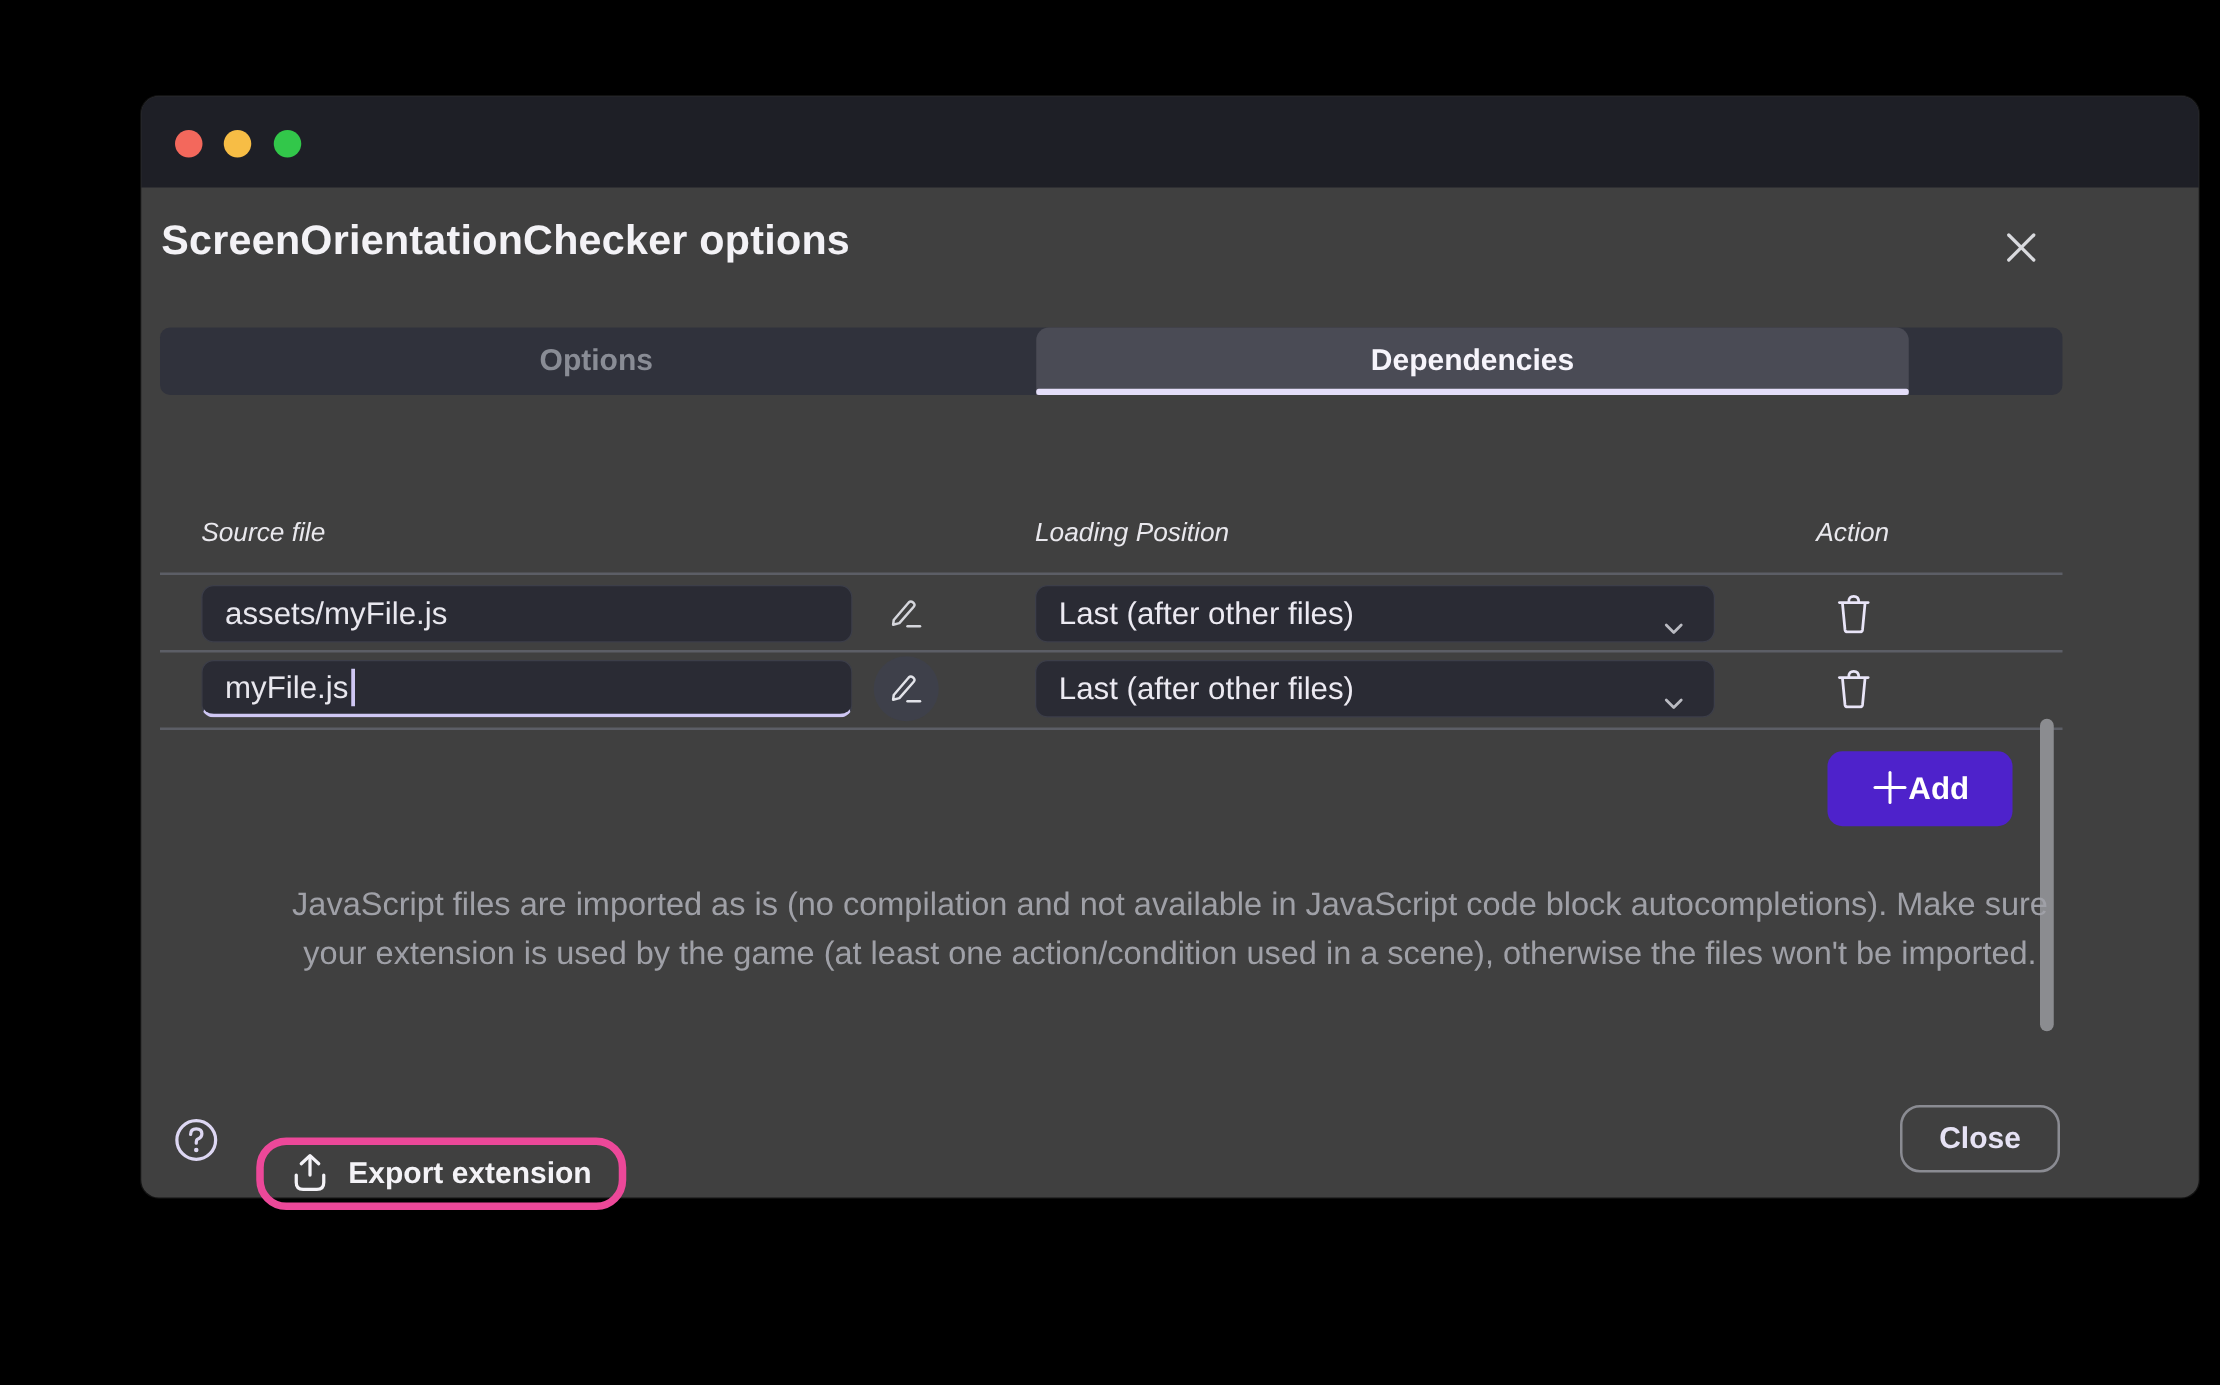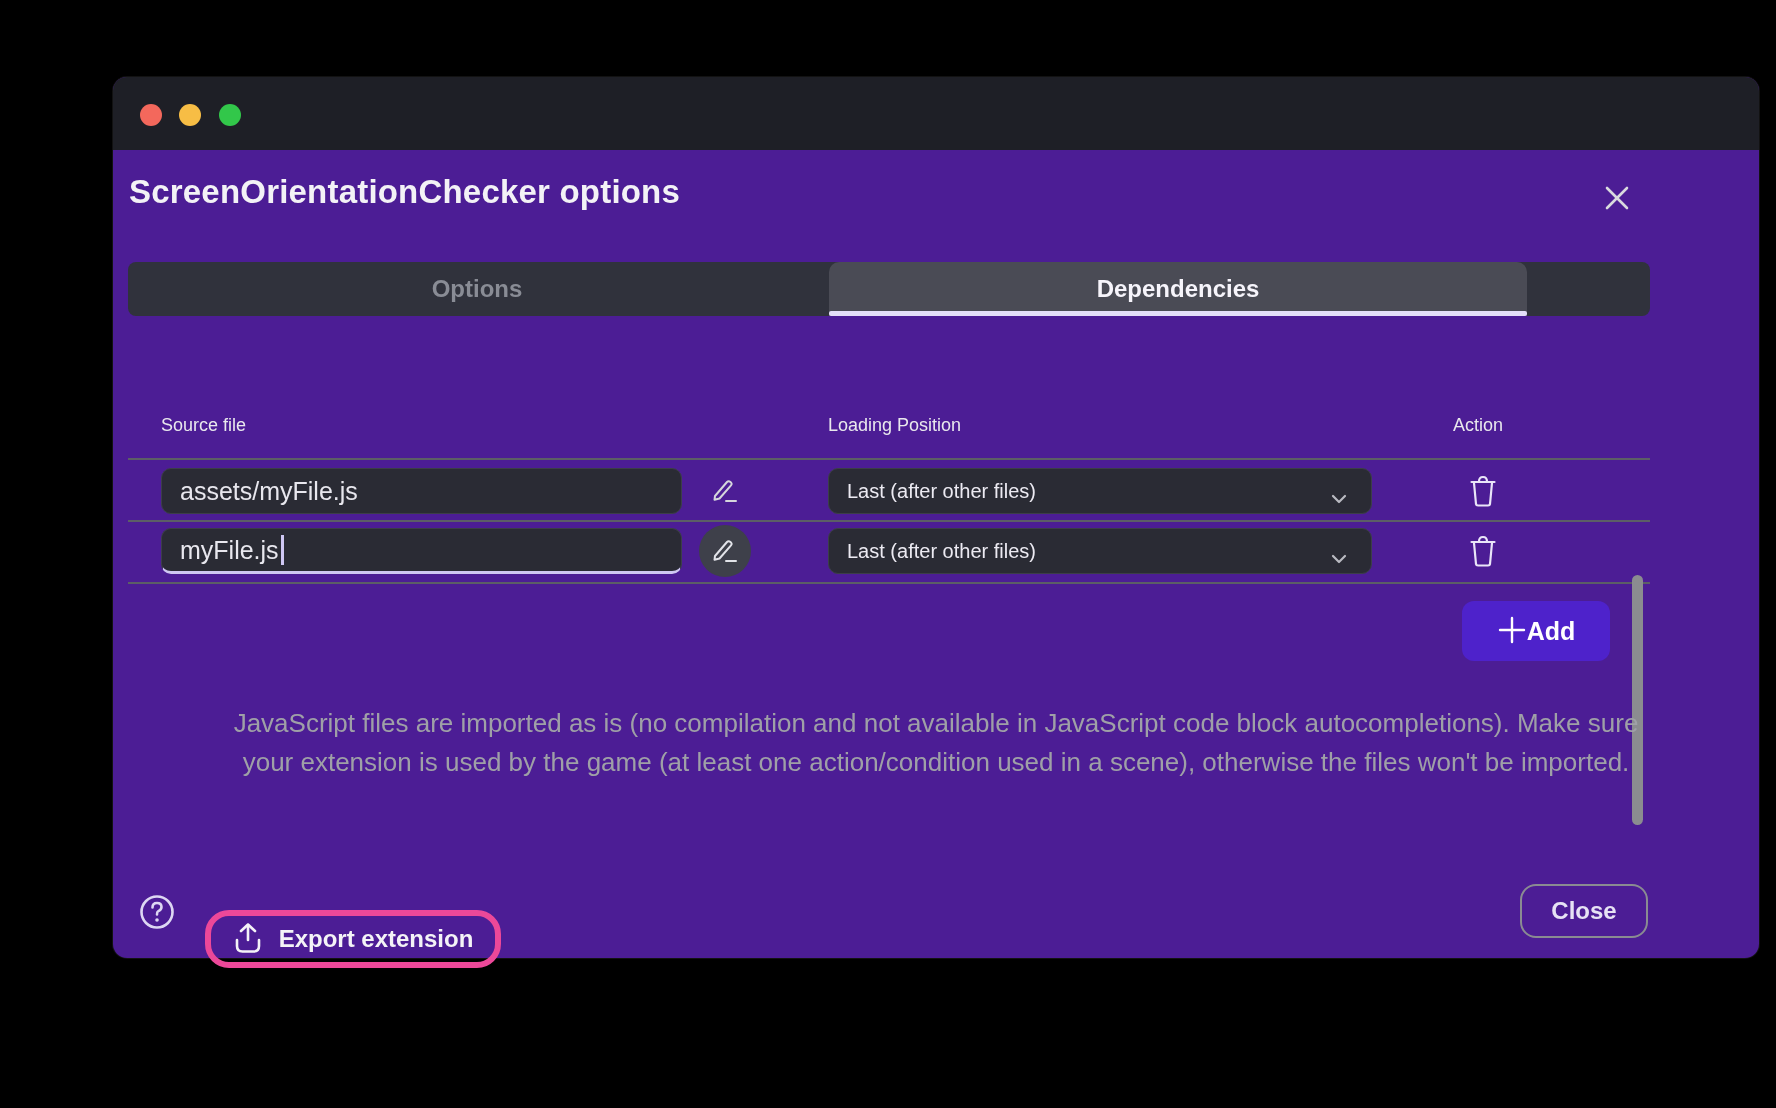--- a/index.html
+++ b/index.html
@@ -2,21 +2,21 @@
 <html><head>
 <meta charset="utf-8">
 <style>
   * { margin:0; padding:0; box-sizing:border-box; }
   html,body { background:#000; }
   body { font-family:"Liberation Sans", sans-serif; }
   .stage { position:relative; width:1776px; height:1108px; background:#000; overflow:hidden; }
 
   .window {
     position:absolute; left:113px; top:77px; width:1646px; height:881px;
-    background:#4c1d95; border-radius:14px;
+    background:#404040; border-radius:14px;
     box-shadow:0 0 0 1px rgba(255,255,255,0.07), 0 30px 80px 20px rgba(0,0,0,0.9);
   }
 
   
   .titlebar { position:absolute; left:0; top:0; width:100%; height:73px; background:#1e1f26; border-radius:14px 14px 0 0; }
   .light { position:absolute; top:27px; width:22px; height:22px; border-radius:50%; }
   .light.red    { left:27px;  background:#f3685c; }
   .light.yellow { left:66px;  background:#f7bd45; }
   .light.green  { left:106px; background:#32c74a; }
 
@@ -29,21 +29,21 @@
   .tab-options { left:0; width:698px; }
   .tab-deps { left:701px; width:698px; background:#4a4b55; border-radius:10px 10px 0 0; }
   .tab-label { font-size:24px; font-weight:bold; }
   .tab-options .tab-label { color:#898c95; }
   .tab-deps .tab-label { color:#f6f4fb; }
   .tab-underline { position:absolute; left:0; bottom:0; width:100%; height:5px; background:#e4def9; border-radius:2px; }
 
   
   .heading { position:absolute; left:16px; top:262px; font-size:28px; font-weight:bold; color:#f2f1f5; }
 
-  .col-header { position:absolute; top:338px; font-size:18px; color:#e9e8ed; }
+  .col-header { position:absolute; top:338px; font-size:21px; color:#e9e8ed;font-style:italic; }
   .col-source   { left:48px; }
   .col-position { left:715px; }
   .col-action   { left:1340px; }
 
   .divider { position:absolute; left:15px; width:1522px; height:2px; background:#5c5e66; }
   .divider.d1 { top:381px; }
   .divider.d2 { top:443px; }
   .divider.d3 { top:505px; }
 
   
@@ -58,21 +58,21 @@
   .caret { display:inline-block; width:3px; height:30px; background:#cfc7f3; margin-left:2px; }
 
   .pen-btn { position:absolute; width:52px; height:52px; display:flex; align-items:center; justify-content:center; border-radius:50%; cursor:pointer; }
   .pen-btn.row1 { left:586px; top:388px; }
   .pen-btn.row2 { left:586px; top:448px; background:#3e404a; }
 
   .select {
     position:absolute; left:715px; width:544px; height:46px;
     background:#2a2b34; border:1px solid #3c3e49; border-radius:10px;
     display:flex; align-items:center; padding:16px 18px;
-    font-size:20px; color:#eceaf2; cursor:pointer;
+    font-size:25px; color:#eceaf2; cursor:pointer;
   }
   .select.row1 { top:391px; }
   .select.row2 { top:451px; }
   .select .chev { position:absolute; right:24px; top:17px; }
 
   .trash-btn { position:absolute; left:1343px; width:54px; height:54px; display:flex; align-items:center; justify-content:center; border-radius:50%; cursor:pointer; }
   .trash-btn.row1 { top:387px; }
   .trash-btn.row2 { top:447px; }
 
   .scroll-thumb { position:absolute; left:1519px; top:498px; width:11px; height:250px; background:#8b8c90; border-radius:6px; }

